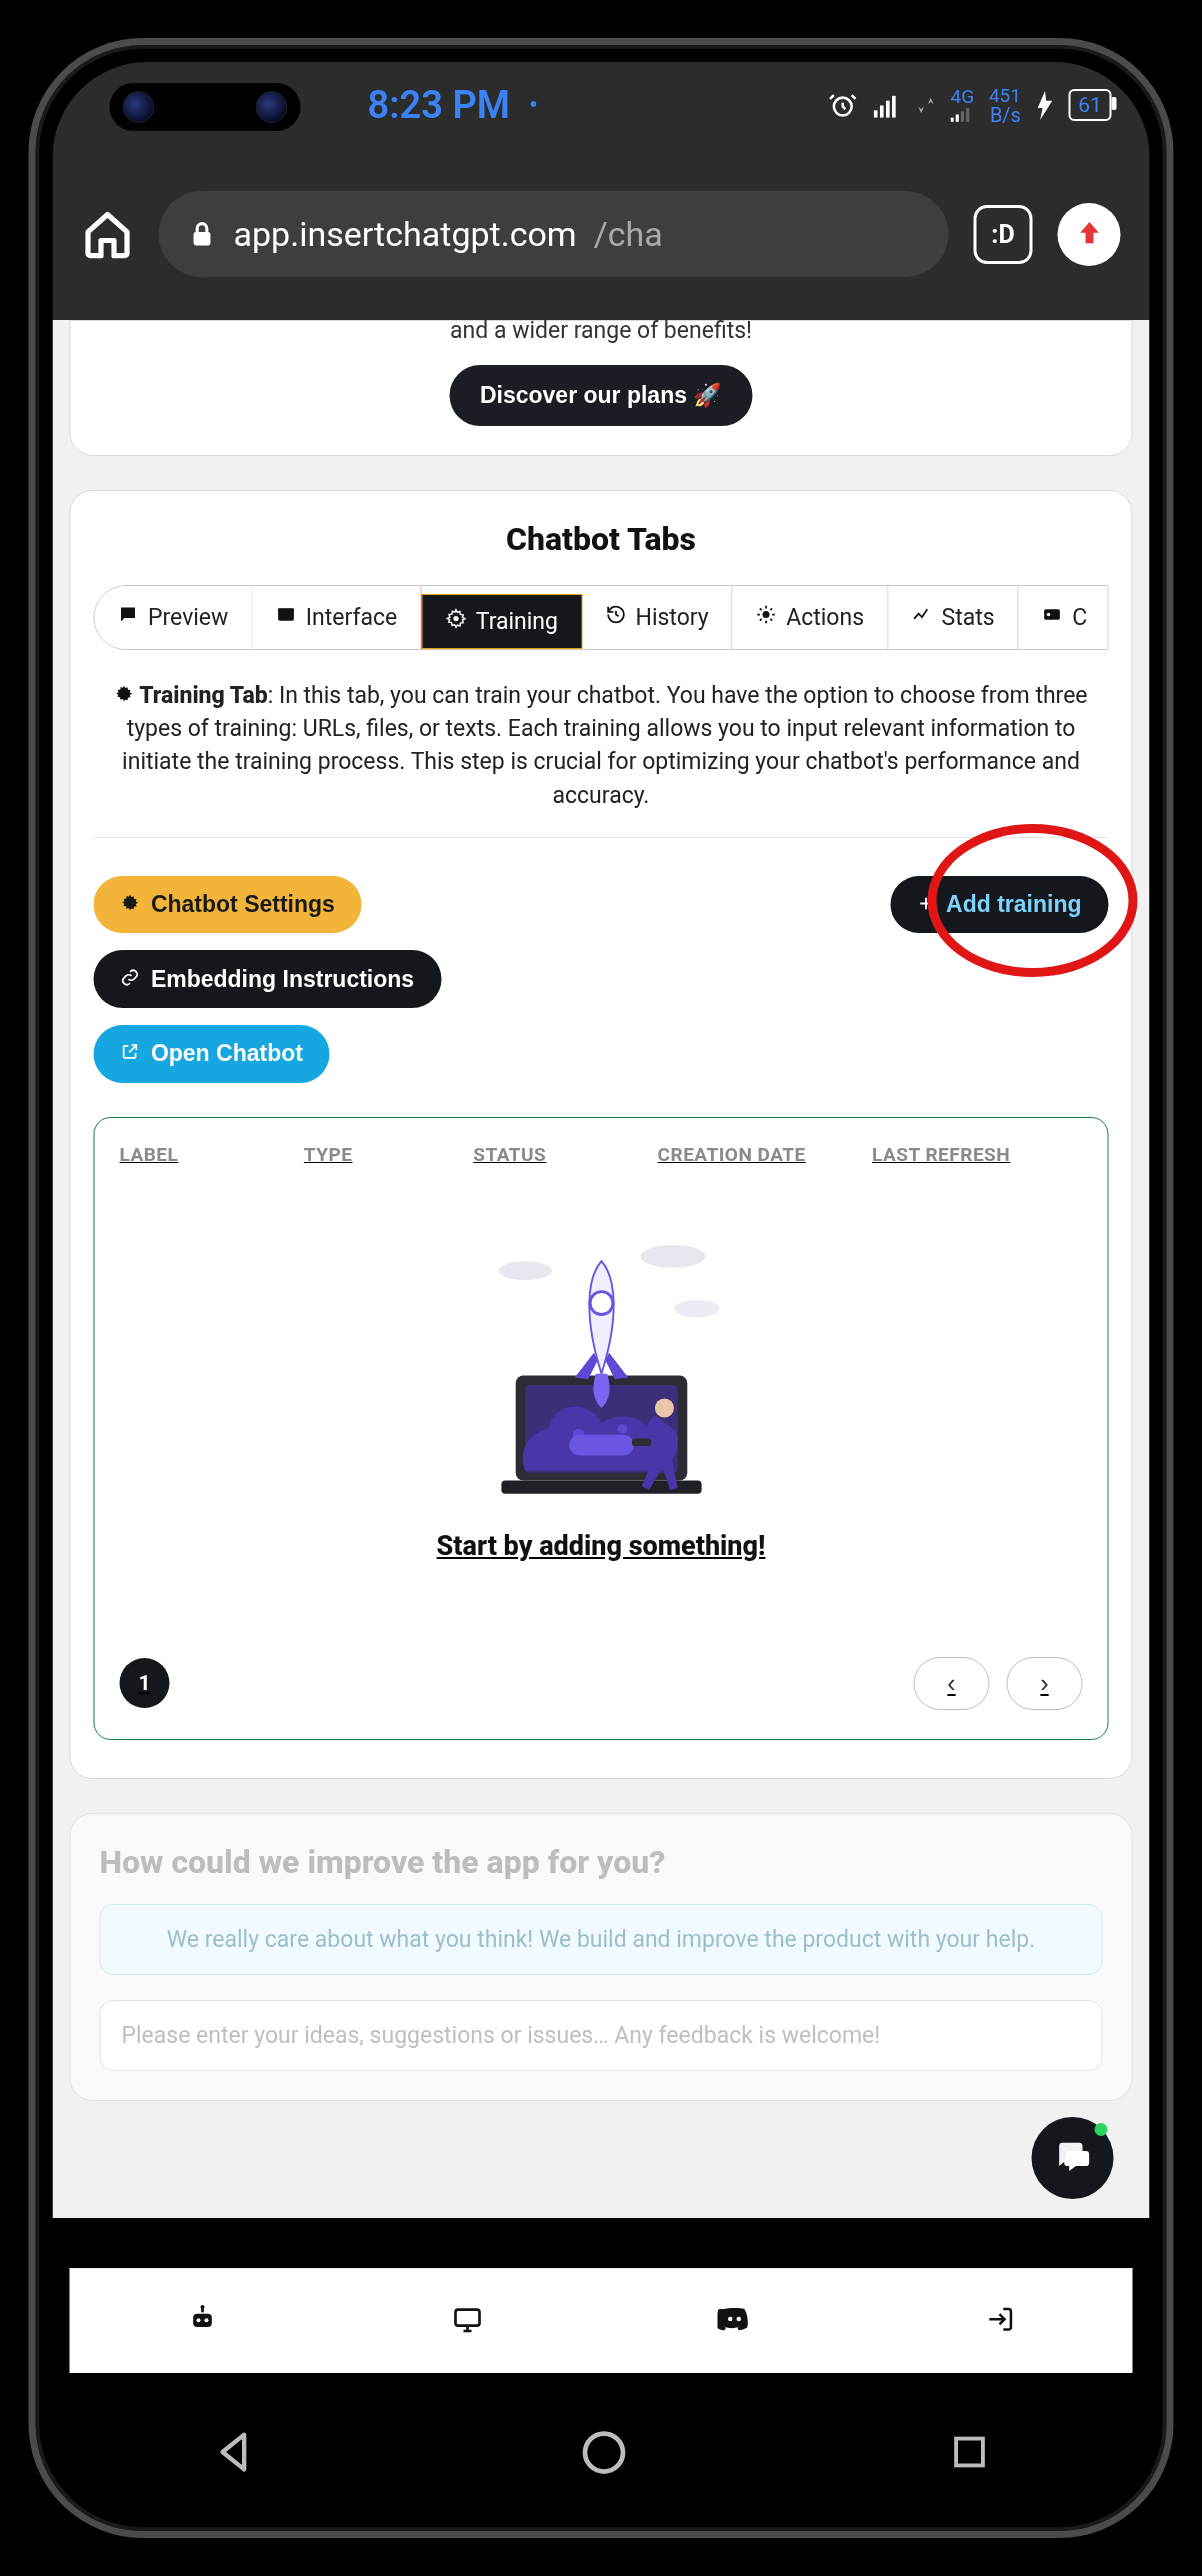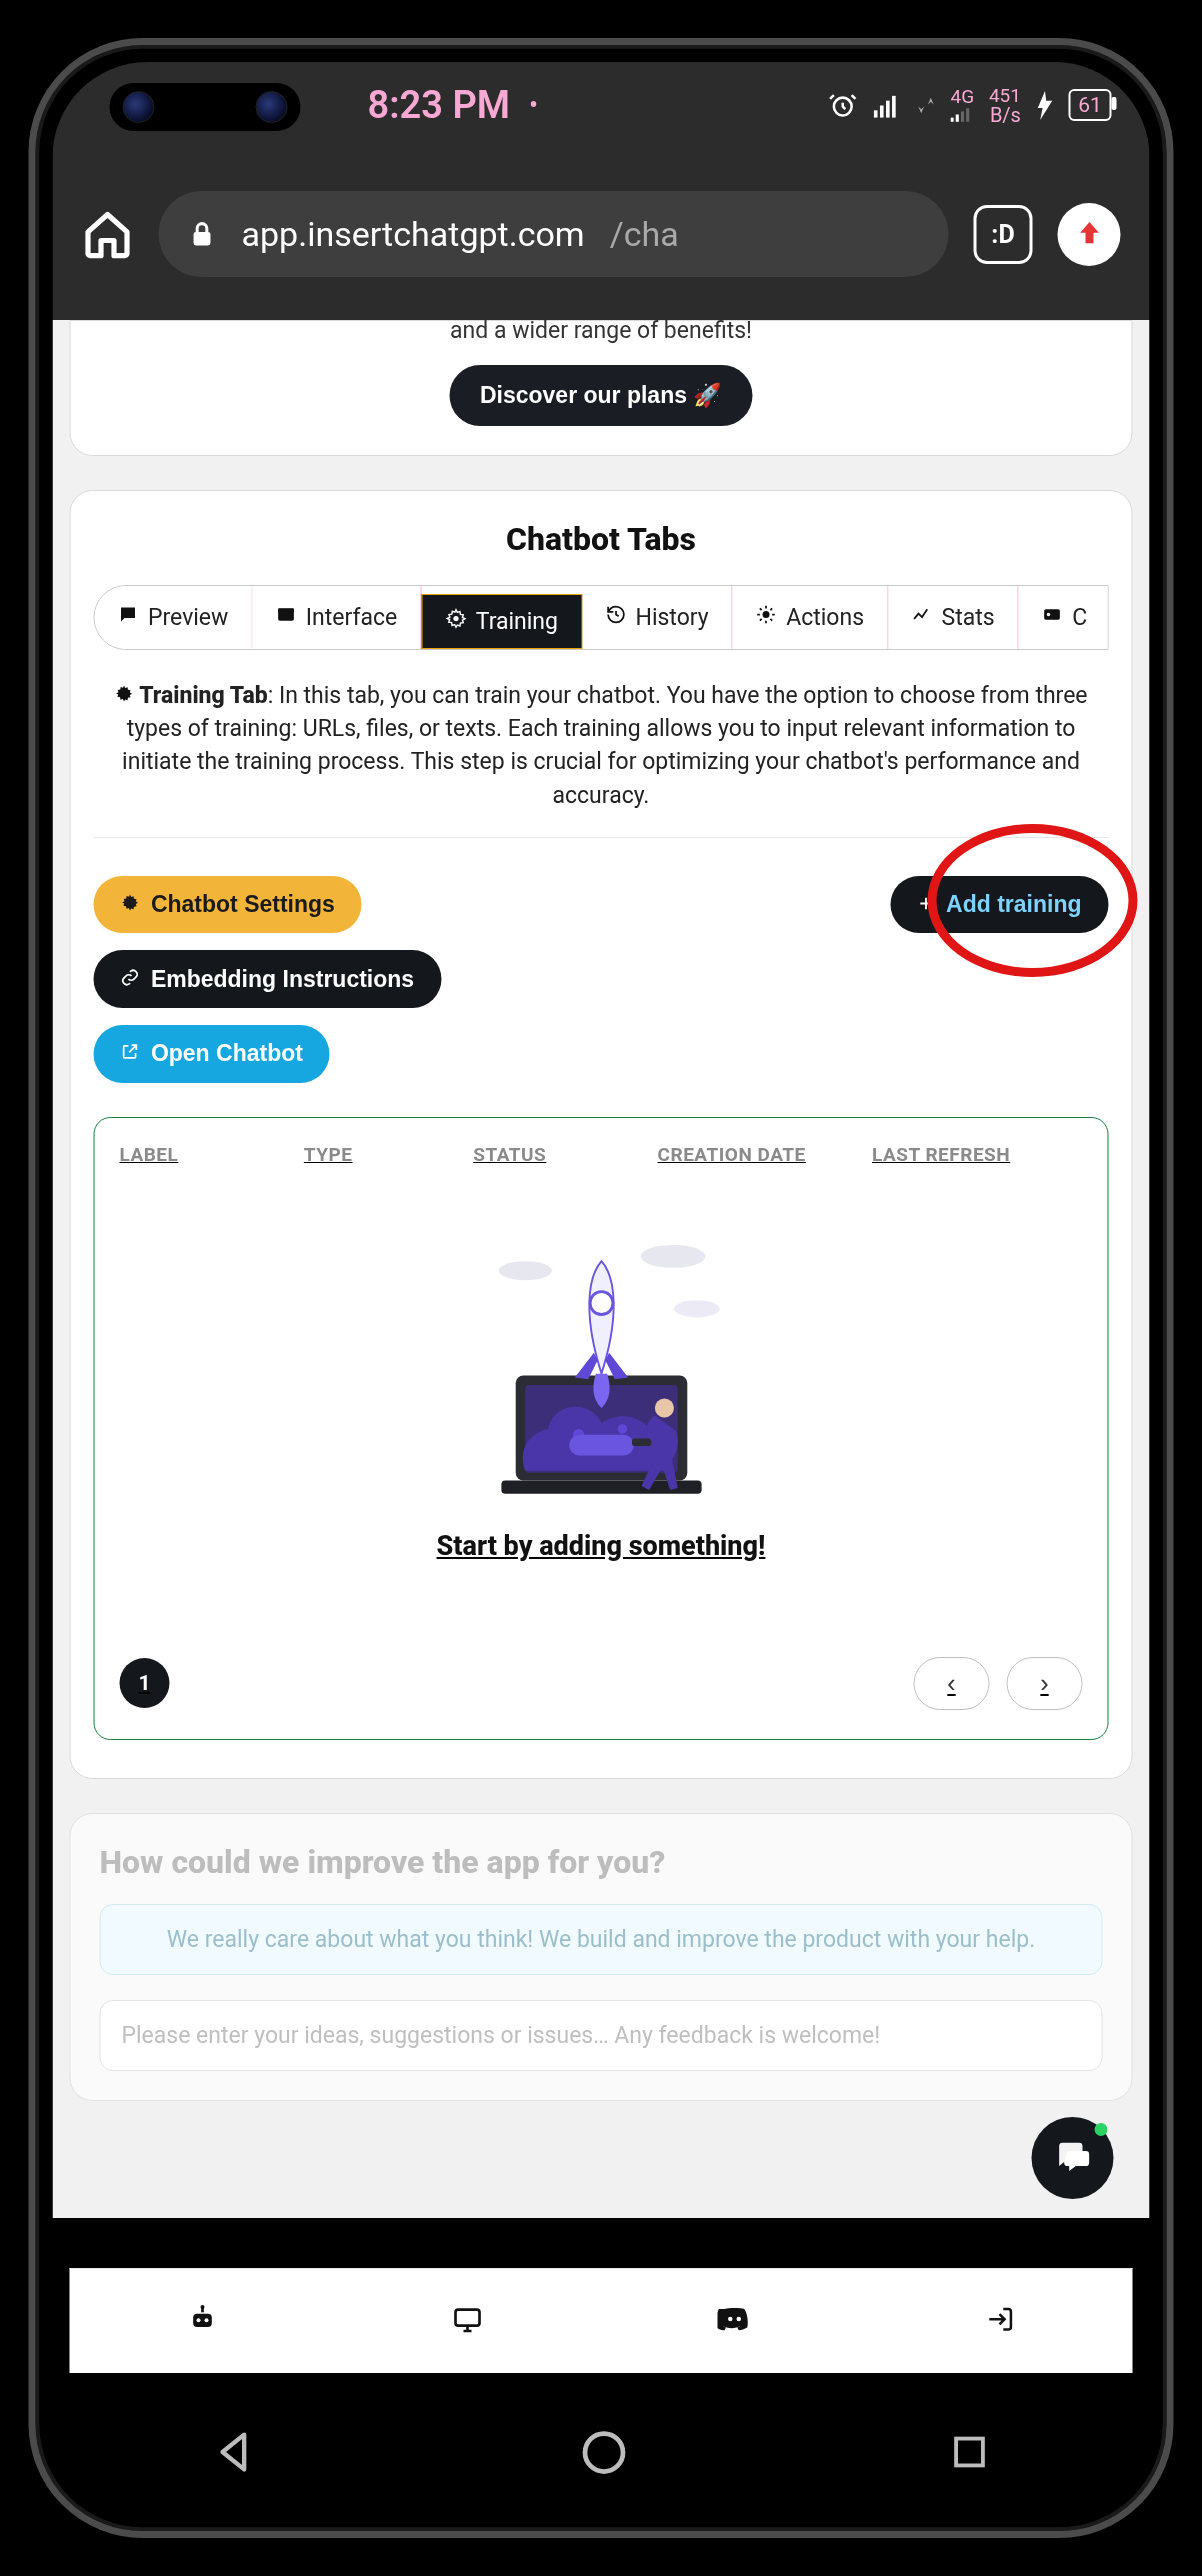--- a/index.html
+++ b/index.html
@@ -11,34 +11,34 @@
     overflow: hidden;
   }
   .side-btn { position: absolute; right: -13.4px; width: 9.5px; background: #3a3a3a; border-radius: 3.8px; }
   .side-btn.b1 { top: 954px; height: 86px; }
   .side-btn.b2 { top: 1069px; height: 172px; }
   .side-btn.b3 { top: 1278px; height: 172px; }
 
   .screen { position: absolute; inset: 17px; background: #000; border-radius: 95px; overflow: hidden; }
 
   
-  .statusbar { position: relative; height: 86px; background: #2c2c2c; display: flex; align-items: center; color: #f9a8d4; padding: 0 38px; }
+  .statusbar { position: relative; height: 86px; background: #2c2c2c; display: flex; align-items: center; color: #3b82f6; padding: 0 38px; }
   .cam-pill { position: absolute; left: 57px; top: 21px; width: 191px; height: 48px; background: #000; border-radius: 38px; display: flex; align-items: center; justify-content: space-between; padding: 0 13.4px; }
   .cam-lens { width: 32px; height: 32px; border-radius: 50%; background: radial-gradient(circle at 40% 40%, #2a3a7a 0%, #0a1030 65%, #000 100%); border: 1.9px solid #222; }
   .time { margin-left: 277px; font-size: 38px; font-weight: 600; }
   .dot-sep { margin-left: 19px; font-size: 27px; }
   .status-right { margin-left: auto; display: flex; align-items: center; gap: 13.4px; font-size: 23px; }
   .status-right svg { display: block; }
   .bat-box { border: 2.9px solid #fff; border-radius: 5.7px; padding: 1.9px 7.6px; font-size: 21px; position: relative; }
   .bat-box::after { content:""; position:absolute; right:-6.7px; top:5.7px; width:4.8px; height:13.4px; background:#fff; border-radius:1.9px; }
 
   
   .browser-bar { height: 172px; background: #2c2c2c; display: flex; align-items: center; padding: 0 29px; gap: 25px; }
   .home-btn svg, .lock-ic svg { display:block; }
-  .url-pill { flex:1; height: 86px; background: #3e3e3e; border-radius: 48px; display:flex; align-items:center; padding: 0 29px; gap: 25px; color:#e8e8e8; font-size: 34px; overflow:hidden; white-space:nowrap; }
+  .url-pill { flex:1; height: 86px; background: #3e3e3e; border-radius: 48px; display:flex; align-items:center; padding: 0 29px; gap: 17px; color:#e8e8e8; font-size: 34px; overflow:hidden; white-space:nowrap; }
   .url-pill .host { color:#fff; }
   .url-pill .path { color:#a9a9a9; }
   .round-btn { width: 63px; height: 63px; border-radius: 50%; background:#fff; display:flex; align-items:center; justify-content:center; color:#000; font-weight:800; font-size:25px; }
   .round-btn.red-up { position: relative; }
   .round-btn.red-up svg { display:block; }
   .sq-btn { width: 59px; height:59px; border:3.8px solid #fff; border-radius:13.4px; display:flex; align-items:center; justify-content:center; color:#fff; font-weight:700; font-size:25px; }
 
   
   .page { background:#f1f1f1; height: calc(100% - 86px - 172px - 172px - 124px); overflow:hidden; padding: 0 17px; }
   .card { background:#fff; border:1px solid #d9d9d9; border-radius: 23px; margin-bottom: 34px; }

